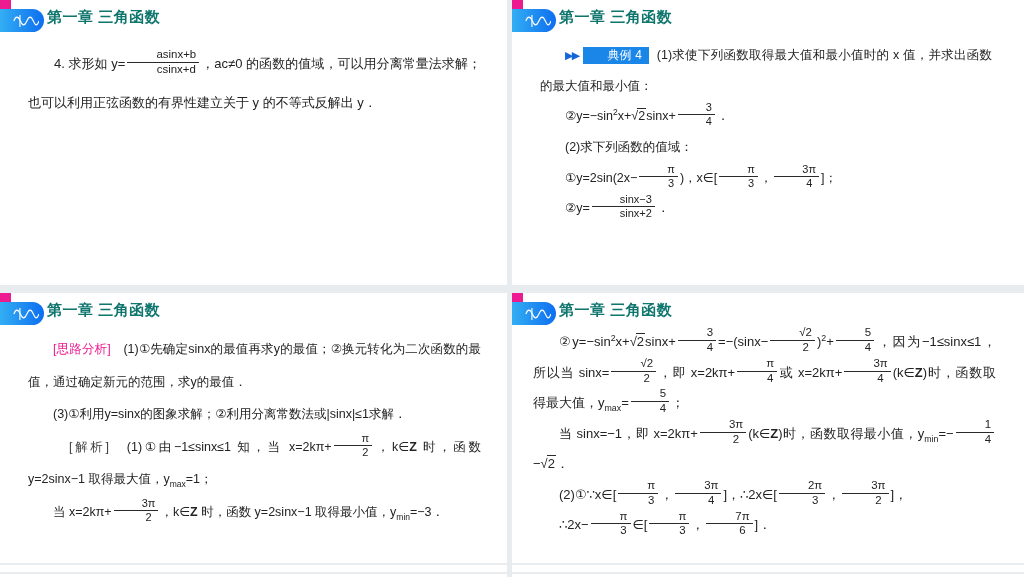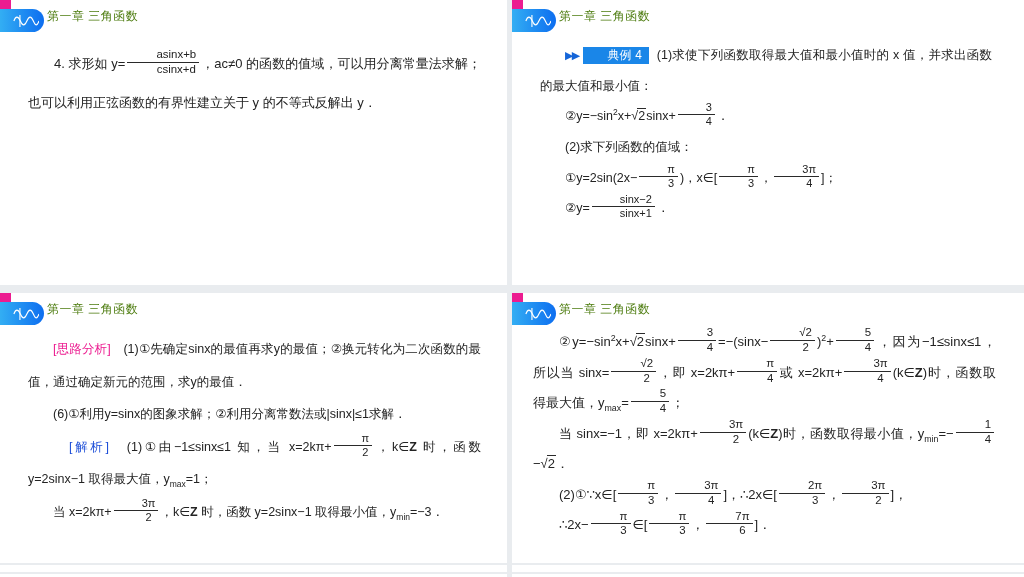--- a/index.html
+++ b/index.html
@@ -22,21 +22,21 @@
 
   .corner{position:absolute;left:0;top:0;width:11px;height:12px;}
   .pill{
     position:absolute;left:0;top:9px;width:44px;height:23px;
     border-radius:0 12px 12px 0;
     display:flex;align-items:center;justify-content:flex-end;
   }
   .pill svg{margin-right:5px;display:block;}
   .slide-title{
     position:absolute;left:47px;top:8px;
-    font-size:12px;font-weight:400;color:#4d7c0f;letter-spacing:.5px;
+    font-size:15px;font-weight:700;color:#0f766e;letter-spacing:.5px;
   }
   .body{position:absolute;color:#232323;text-align:justify;}
   #s1 .body{left:28px;right:26px;top:44px;font-size:13px;line-height:3.0;}
   #s2 .body{left:28px;right:32px;top:40px;font-size:12.5px;line-height:2.45;}
   #s3 .body{left:28px;right:26px;top:40px;font-size:12.5px;line-height:2.6;}
   #s4 .body{left:21px;right:28px;top:34px;font-size:13px;line-height:2.35;}
   .body p{margin:0;}
   .body p.ind{text-indent:2em;}
 
   .frac{
@@ -86,39 +86,39 @@
         <path d="M1 8 C3 2 6 2 8.5 8 S13.5 14 16 8 S21 2 23.5 8 S28 14 30 8"></path>
       </svg>
     </span>
   </div>
   <div class="slide-title">第一章 三角函数</div>
   <div class="body">
       <p class="ind"><span class="arrows" style="color: rgb(21, 101, 216);">▶▶</span><span class="badge" style="background: rgb(26, 134, 232);">典例 4</span>(1)求使下列函数取得最大值和最小值时的 x 值，并求出函数的最大值和最小值：</p>
       <p class="ind">②y=−sin<sup class="tk">2</sup>x+<span class="sqrt"><span class="rad">√</span><span class="bar">2</span></span>sinx+<span class="frac"><span class="num">3</span><span class="den">4</span></span>．</p>
       <p class="ind">(2)求下列函数的值域：</p>
       <p class="ind">①y=2sin(2x−<span class="frac"><span class="num">π</span><span class="den">3</span></span>)，x∈[<span class="frac"><span class="num">π</span><span class="den">3</span></span>，<span class="frac"><span class="num">3π</span><span class="den">4</span></span>]；</p>
-      <p class="ind">②y=<span class="frac"><span class="num">sinx−2</span><span class="den">sinx+1</span></span>．</p>
+      <p class="ind">②y=<span class="frac"><span class="num">sinx−3</span><span class="den">sinx+2</span></span>．</p>
     </div>
 </div>
 
 <div class="slide" id="s3">
   <div class="corner" style="background: rgb(236, 28, 144);"></div>
   <div class="pill" style="background: linear-gradient(90deg, rgb(51, 174, 243), rgb(13, 110, 240));">
     <span>
       <svg viewBox="0 0 30 16" width="26" height="14" fill="none" stroke="#ffffff" stroke-width="1.3">
         <path d="M8 1 V15"></path>
         <path d="M1 8 C3 2 6 2 8.5 8 S13.5 14 16 8 S21 2 23.5 8 S28 14 30 8"></path>
       </svg>
     </span>
   </div>
   <div class="slide-title">第一章 三角函数</div>
   <div class="body">
       <p class="ind"><span class="hl-m" style="color: rgb(236, 28, 144);">[思路分析]</span>　(1)①先确定sinx的最值再求y的最值；②换元转化为二次函数的最值，通过确定新元的范围，求y的最值．</p>
-      <p class="ind">(6)①利用y=sinx的图象求解；②利用分离常数法或|sinx|≤1求解．</p>
-      <p class="ind"><span class="hl-b" style="color: #1d4ed8; padding-left: 16px;">[解析]</span>　(1)①由−1≤sinx≤1 知，当 x=2kπ+<span class="frac"><span class="num">π</span><span class="den">2</span></span>，k∈<span class="bold">Z</span> 时，函数 y=2sinx−1 取得最大值，y<sub class="tk">max</sub>=1；</p>
+      <p class="ind">(3)①利用y=sinx的图象求解；②利用分离常数法或|sinx|≤1求解．</p>
+      <p class="ind"><span class="hl-b" style="color: #404040; padding-left: 16px;">[解析]</span>　(1)①由−1≤sinx≤1 知，当 x=2kπ+<span class="frac"><span class="num">π</span><span class="den">2</span></span>，k∈<span class="bold">Z</span> 时，函数 y=2sinx−1 取得最大值，y<sub class="tk">max</sub>=1；</p>
       <p class="ind">当 x=2kπ+<span class="frac"><span class="num">3π</span><span class="den">2</span></span>，k∈<span class="bold">Z</span> 时，函数 y=2sinx−1 取得最小值，y<sub class="tk">min</sub>=−3．</p>
     </div>
 </div>
 
 <div class="slide" id="s4">
   <div class="corner" style="background: rgb(236, 28, 144);"></div>
   <div class="pill" style="background: linear-gradient(90deg, rgb(51, 174, 243), rgb(13, 110, 240));">
     <span>
       <svg viewBox="0 0 30 16" width="26" height="14" fill="none" stroke="#ffffff" stroke-width="1.3">
         <path d="M8 1 V15"></path>

